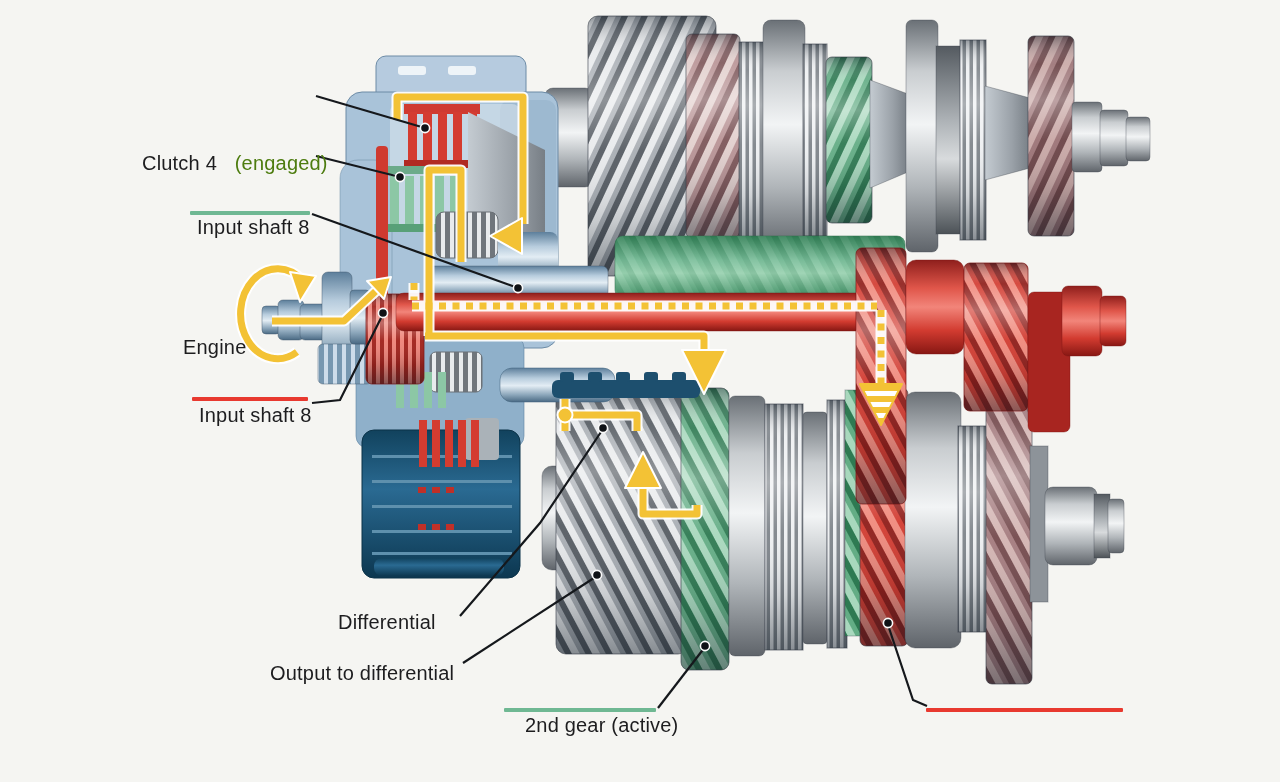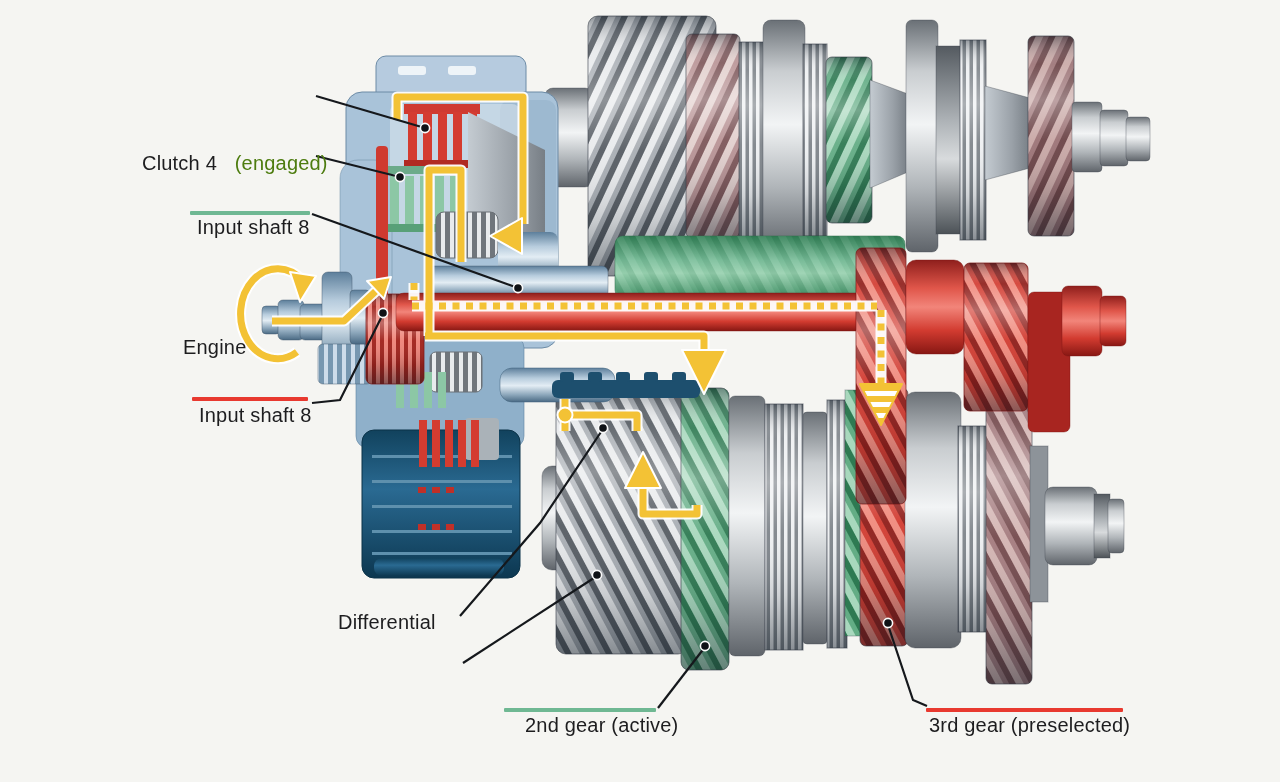--- a/index.html
+++ b/index.html
@@ -366,20 +366,20 @@
 <div class="marker green" style="left:190px;top:211px;width:120px"></div>
 <div class="lbl" style="left:197px;top:216px"><span>Input shaft 8</span></div>
 
 <div class="lbl" style="left:183px;top:336px"><span>Engine</span></div>
 
 <div class="marker red" style="left:192px;top:397px;width:116px"></div>
 <div class="lbl" style="left:199px;top:404px"><span>Input shaft 8</span></div>
 
 <div class="lbl" style="left:338px;top:611px"><span>Differential</span></div>
 
+<div class="lbl" style="left:270px;top:662px"><span>Output to differential</span></div>
 
 <div class="marker green" style="left:504px;top:708px;width:152px"></div>
 <div class="lbl" style="left:525px;top:714px"><span>2nd gear (active)</span></div>
 
 <div class="marker red" style="left:926px;top:708px;width:197px"></div>
-<div class="lbl" style="left:929px;top:714px"><span>3rd gear (preselected)</span></div>
 
 </div>
 
 </body></html>

